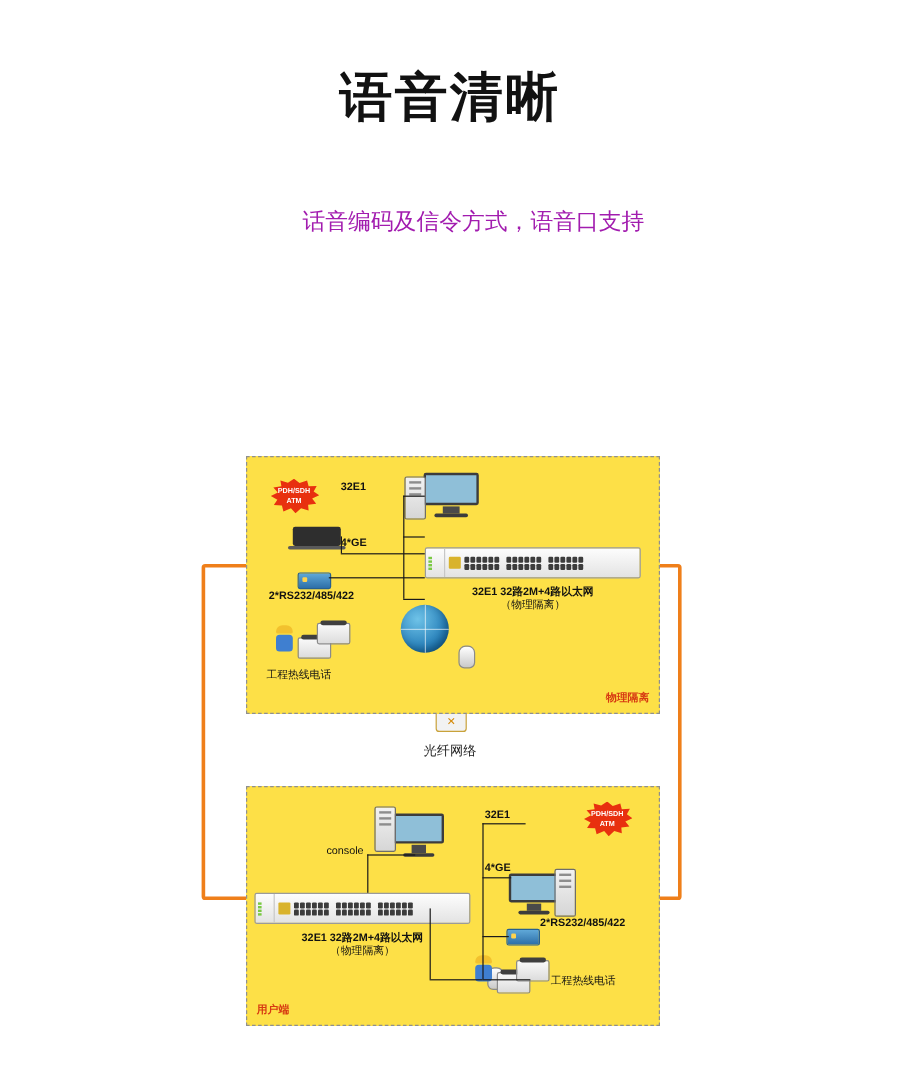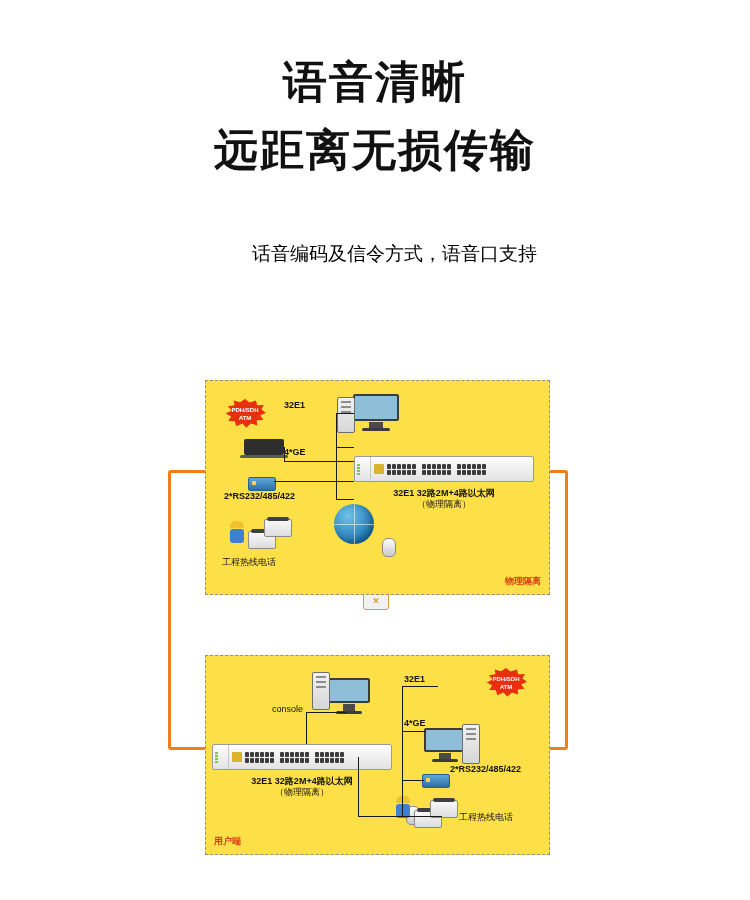--- a/index.html
+++ b/index.html
@@ -33,21 +33,21 @@
     line-height: 68px;
     color: #111111;
   }
   .subhead {
     text-align: center;
     margin-top: 52px;
   }
   .subhead .sline {
     font-size: 19px;
     line-height: 36px;
-    color: #000000;
+    color: #a21caf;
     padding-left: 39px;
   }
 
   
   .diagram {
     position: absolute;
     left: 150px;
     top: 360px;
     width: 450px;
     height: 510px;
@@ -391,34 +391,34 @@
   .ln.h { height: 1px; }
   .ln.v { width: 1px; }
 </style>
 </head>
 <body>
 
 <div class="page">
 
   <div class="headline">
     <div class="line">语音清晰</div>
-    <div class="line">远距离无损传输</div>
   </div>
 
   <div class="subhead">
     <div class="sline">话音编码及信令方式，语音口支持</div>
   </div>
 
   <div class="diagram">
 
     <div class="ring"></div>
     <div class="ring-mask-a"></div>
     <div class="ring-mask-b"></div>
 
     <div class="fiber-icon">✕</div>
+    <div class="fiber-label">光纤网络</div>
 
     <div class="panel panel-top">
 
       <div class="burst" style="left:18px; top:18px;">
         <span>PDH/SDH</span>
         <span>ATM</span>
       </div>
 
       <div class="lbl b" style="left:78px; top:19px;">32E1</div>
       <div class="lbl b" style="left:78px; top:66px;">4*GE</div>

